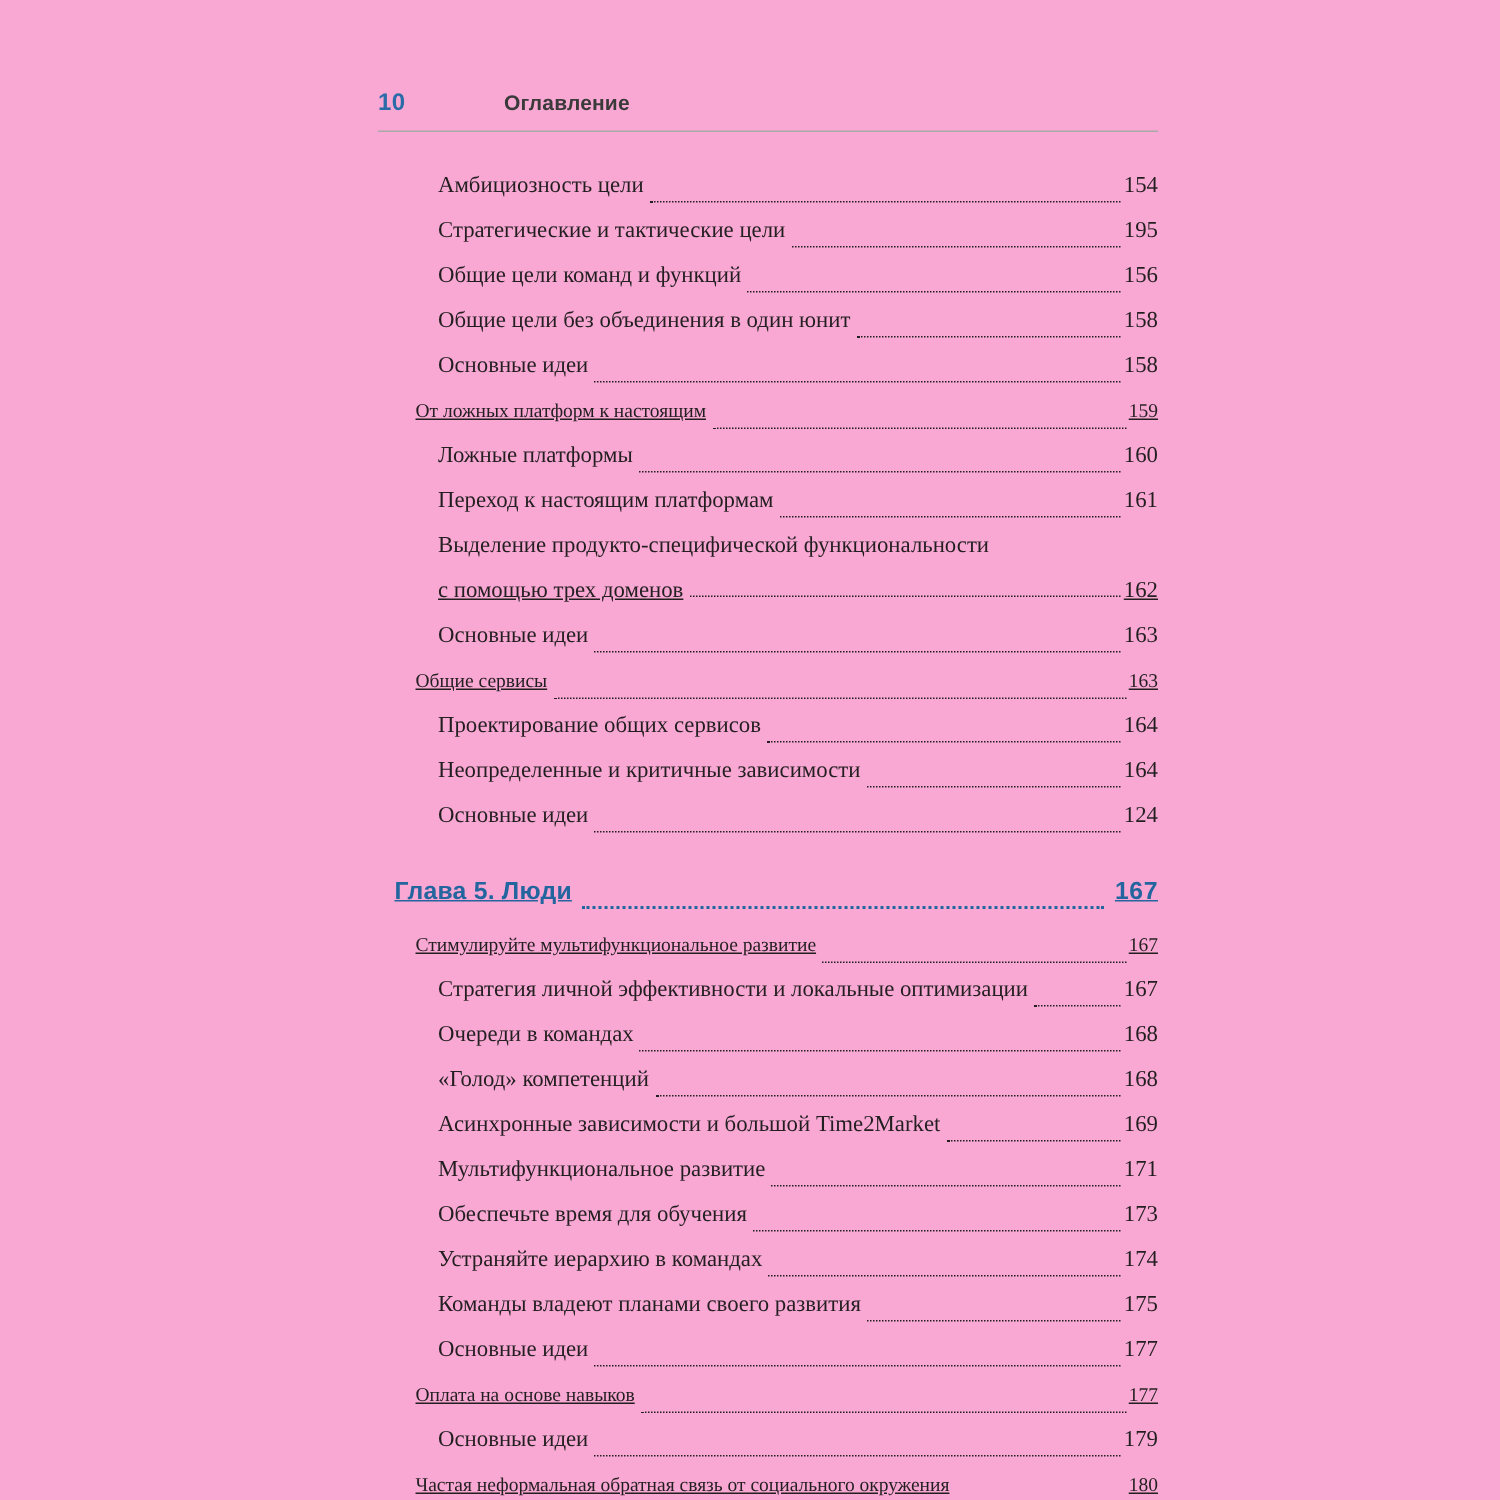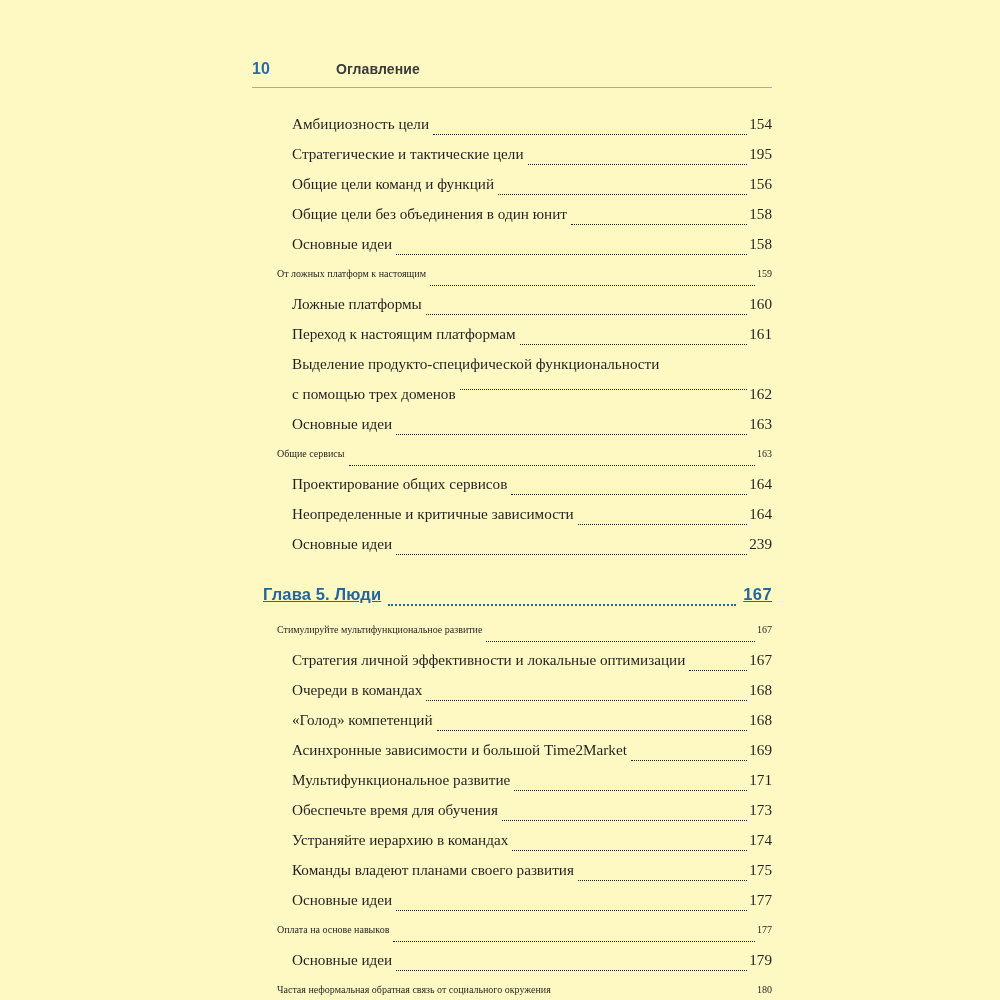--- a/index.html
+++ b/index.html
@@ -11,21 +11,21 @@
     width: 1000px;
     height: 1000px;
     font-family: "Liberation Serif", serif;
     -webkit-font-smoothing: antialiased;
   }
 
   .page {
     position: relative;
     width: 1000px;
     height: 1000px;
-    background: #fef9c3;
+    background: #f9a8d4;
     box-sizing: border-box;
   }
 
   
   .page-header {
     position: absolute;
     left: 252px;
     top: 60px;
     width: 520px;
     display: flex;
@@ -94,22 +94,23 @@
   }
   .entry .pageno {
     flex: 0 0 auto;
     text-align: right;
     white-space: nowrap;
   }
 
   
   .lvl1 {
     padding-left: 25px;
-    font-size: 10px;
+    font-size: 13px;
     line-height: 30px;
+    text-decoration: underline;
   }
   .lvl1 .leader::after { bottom: 0.26em; }
 
   
   .lvl2 {
     padding-left: 40px;
     font-size: 15.2px;
     line-height: 30px;
   }
   .lvl2 .leader::after { bottom: 0.26em; }
@@ -138,22 +139,23 @@
   
   .entry.wrap {
     display: block;
   }
   .entry.wrap .line1 {
     display: block;
     white-space: pre-wrap;
   }
   .entry.wrap .line2 {
     display: flex;
-    align-items: flex-start;
+    align-items: center;
     width: 100%;
+    text-decoration: underline;
   }
 </style>
 </head>
 <body>
 
 <div class="page">
 
   <div class="page-header">
     <span class="folio">10</span>
     <span class="header-title">Оглавление</span>
@@ -225,21 +227,21 @@
         <span class="pageno">164</span>
       </div>
       <div class="entry lvl2">
         <span class="title">Неопределенные и критичные зависимости</span>
         <span class="leader"></span>
         <span class="pageno">164</span>
       </div>
       <div class="entry lvl2">
         <span class="title">Основные идеи</span>
         <span class="leader"></span>
-        <span class="pageno">239</span>
+        <span class="pageno">124</span>
       </div>
       <div class="entry chapter">
         <span class="title">Глава 5. Люди</span>
         <span class="leader"></span>
         <span class="pageno">167</span>
       </div>
       <div class="entry lvl1">
         <span class="title">Стимулируйте мультифункциональное развитие</span>
         <span class="leader"></span>
         <span class="pageno">167</span>

